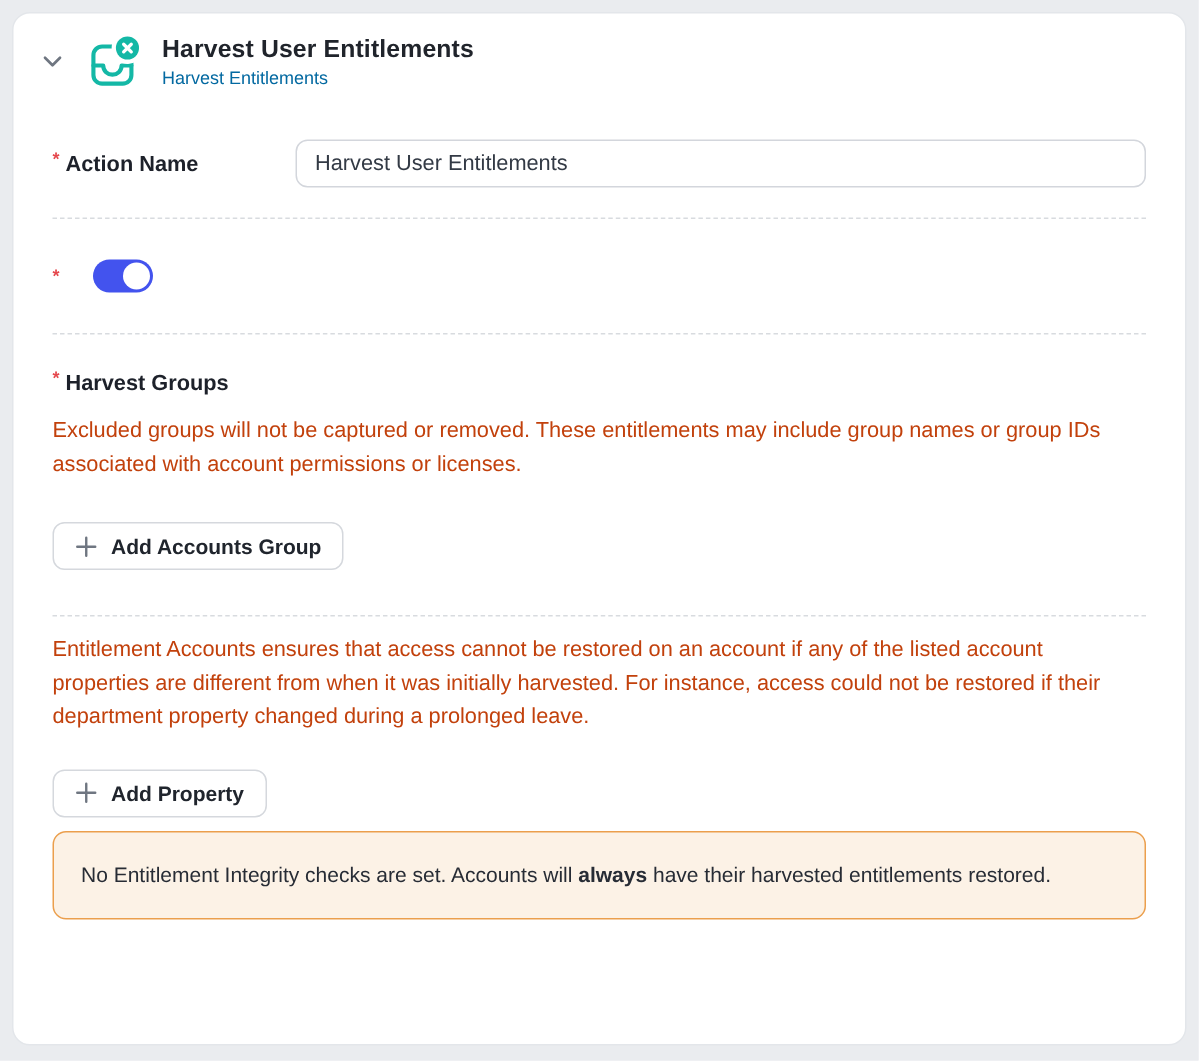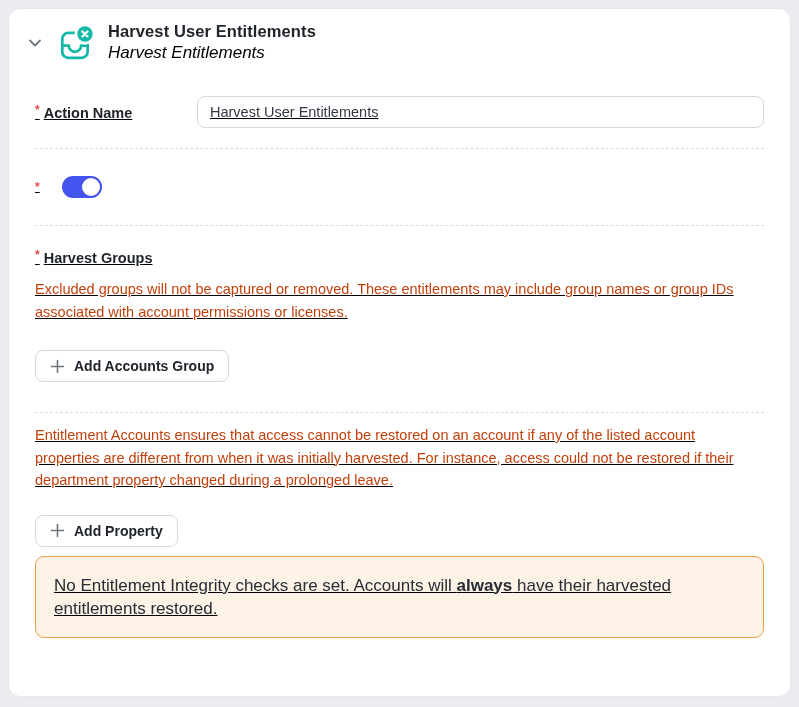--- a/index.html
+++ b/index.html
@@ -33,23 +33,23 @@
   .chevron-btn {
     width: 24px; height: 24px;
     border: none; background: transparent;
     display: flex; align-items: center; justify-content: center;
     cursor: pointer; margin-right: 10px;
     color: #6f7681;
   }
   .action-icon { width: 38px; height: 38px; margin-right: 13px; flex: none; }
   .title-block { display: flex; flex-direction: column; }
   .card-title { font-size: 16.5px; font-weight: 700; color: #20242b; letter-spacing: .1px; }
-  .card-subtitle { font-size: 17px; color: #000000; margin-top: 2px; font-style: italic; }
+  .card-subtitle { font-size: 12px; color: #0369a1; margin-top: 2px; }
   
-  .form-body { padding: 0 26px; text-decoration: underline; }
+  .form-body { padding: 0 26px; }
   .req {
     color: var(--required-red, #e5484d);
     font-size: 12px; font-weight: 700;
     vertical-align: 4px; margin-right: 4px;
   }
   .field-label { font-size: 14.5px; font-weight: 700; color: #1d212a; }
   .row-inline { display: flex; align-items: center; }
   .row-action-name { margin-top: 25px; }
   .row-action-name .label-cell { width: 162px; flex: none; }
   .text-input {
@@ -100,21 +100,21 @@
   }
   .add-btn .plus { margin-right: 9px; color: #6f7681; display: flex; }
   .btn-property { margin-top: 23px; }
   .div-3 { margin-top: 30px; }
   .notice-box {
     margin-top: 9px;
     background: var(--notice-bg, #fcf2e6);
     border: 1px solid var(--notice-border, #eb9f4d);
     border-radius: 9px;
     padding: 17px 18px;
-    font-size: 17px; line-height: 23px;
+    font-size: 14px; line-height: 23px;
     color: #272c35;
     max-width: 731px;
   }
   .notice-box b { font-weight: 700; }
 </style>
 </head>
 <body>
 
 <div class="card">
 

